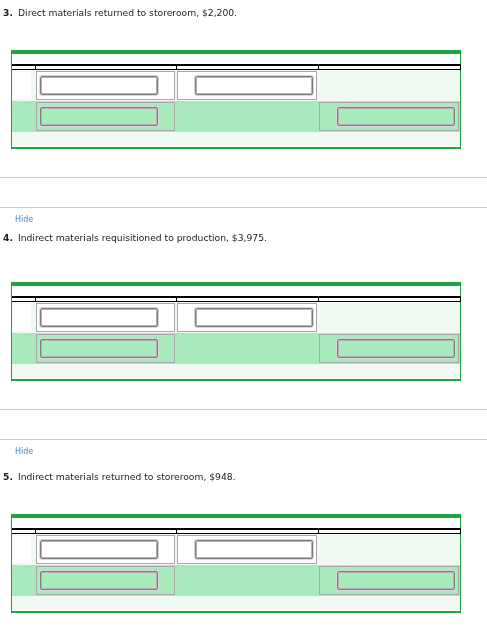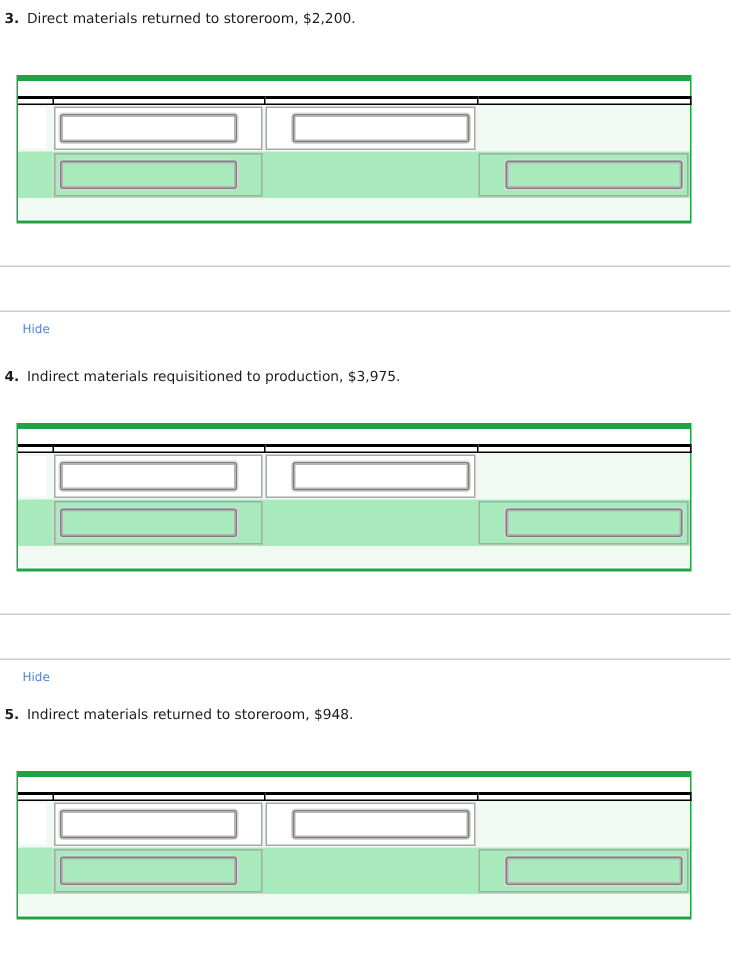--- a/index.html
+++ b/index.html
@@ -121,21 +121,21 @@
         </tr>
       </tbody>
         </table>
     </div>
     <div class="sep" style="top:177px;height:30px"></div>
     <div class="sep" style="top:207px;height:0"></div>
     <div class="hidelink" style="top:215px">Hide</div>
   </div>
 
   <div class="section" style="top:232px">
-    <div class="qline" style="top:14px">
+    <div class="qline" style="top:0">
       <span class="qnum">4.</span><span>Indirect materials requisitioned to production, $3,975.</span>
     </div>
     <div class="jwrap" style="top:50px">
       <div class="jtop"></div>
       <table class="j">
         <colgroup>
             <col style="width:23px">
             <col style="width:141px">
             <col style="width:142px">
             <col style="width:142px">

